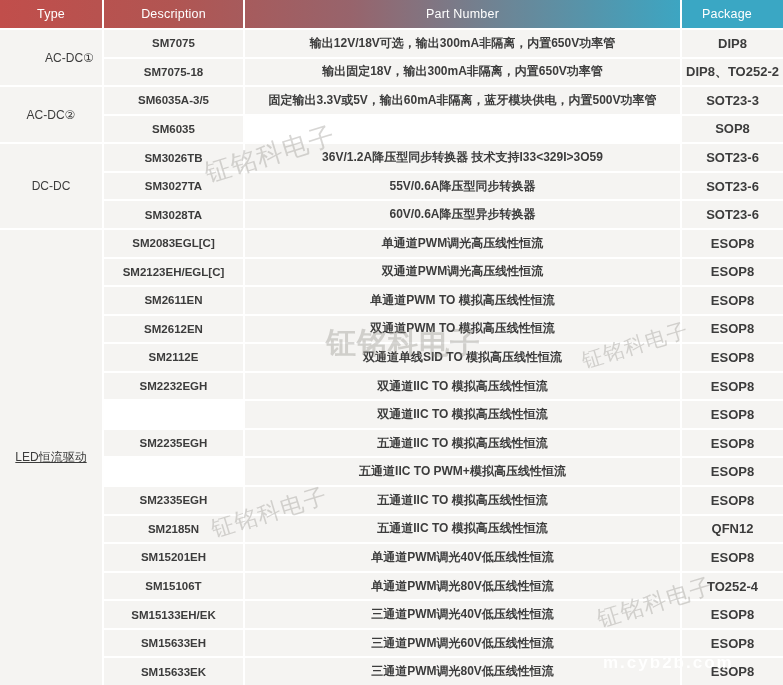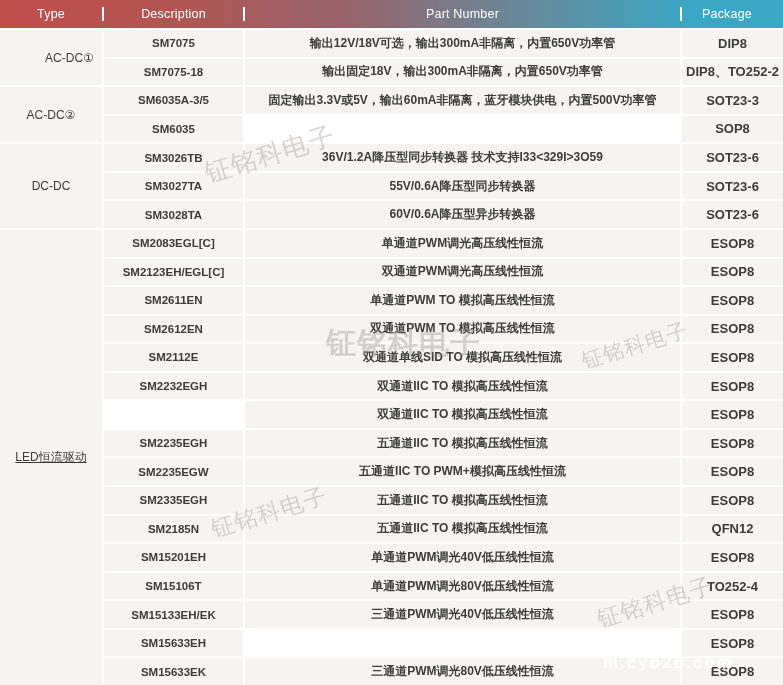--- a/index.html
+++ b/index.html
@@ -18,21 +18,20 @@
   .header-row {
     display: flex;
     width: 783px; height: 28px;
     background: linear-gradient(90deg,
       var(--header-red, #c14e4b) 0%,
       #b15552 22%,
       #97646c 45%,
       #6b8697 65%,
       var(--header-teal, #3aa7c4) 88%);
     color: #ffffff;
-    align-items: center;
   }
   .header-cell {
     display: flex; align-items: center; justify-content: center;
     font-size: 12.5px; font-weight: 400; letter-spacing: 0.2px;
     border-right: 2px solid #ffffff;
   }
   .header-cell:nth-child(1) { width: 104px; }
   .header-cell:nth-child(2) { width: 141px; }
   .header-cell:nth-child(3) { width: 437px; }
   .header-cell:nth-child(4) { width: 90px; border-right: none; }
@@ -119,39 +118,39 @@
       <div class="cell desc-cell">双通道单线SID TO 模拟高压线性恒流</div>
       <div class="cell pkg-cell">ESOP8</div>
       <div class="cell part-cell">SM2232EGH</div>
       <div class="cell desc-cell">双通道IIC TO 模拟高压线性恒流</div>
       <div class="cell pkg-cell">ESOP8</div>
       <div class="cell desc-cell">双通道IIC TO 模拟高压线性恒流</div>
       <div class="cell pkg-cell">ESOP8</div>
       <div class="cell part-cell">SM2235EGH</div>
       <div class="cell desc-cell">五通道IIC TO 模拟高压线性恒流</div>
       <div class="cell pkg-cell">ESOP8</div>
-      <div class="cell part-cell">SM2235EGW</div>
       <div class="cell desc-cell">五通道IIC TO PWM+模拟高压线性恒流</div>
       <div class="cell pkg-cell">ESOP8</div>
       <div class="cell part-cell">SM2335EGH</div>
       <div class="cell desc-cell">五通道IIC TO 模拟高压线性恒流</div>
       <div class="cell pkg-cell">ESOP8</div>
       <div class="cell part-cell">SM2185N</div>
       <div class="cell desc-cell">五通道IIC TO 模拟高压线性恒流</div>
       <div class="cell pkg-cell">QFN12</div>
       <div class="cell part-cell">SM15201EH</div>
       <div class="cell desc-cell">单通道PWM调光40V低压线性恒流</div>
       <div class="cell pkg-cell">ESOP8</div>
       <div class="cell part-cell">SM15106T</div>
       <div class="cell desc-cell">单通道PWM调光80V低压线性恒流</div>
       <div class="cell pkg-cell">TO252-4</div>
       <div class="cell part-cell">SM15133EH/EK</div>
       <div class="cell desc-cell">三通道PWM调光40V低压线性恒流</div>
       <div class="cell pkg-cell">ESOP8</div>
       <div class="cell part-cell">SM15633EH</div>
+      <div class="cell desc-cell">三通道PWM调光60V低压线性恒流</div>
       <div class="cell pkg-cell">ESOP8</div>
       <div class="cell part-cell">SM15633EK</div>
       <div class="cell desc-cell">三通道PWM调光80V低压线性恒流</div>
       <div class="cell pkg-cell">ESOP8</div>
     </div>
 
   <div>
       <div class="wm" style="left: 210px; top: 158px; font-size: 26px; font-weight: 400; color: rgba(160, 157, 153, 0.42); letter-spacing: 1px; transform: rotate(-17deg);">钲铭科电子</div>
       <div class="wm" style="left: 326px; top: 325px; font-size: 30px; font-weight: 700; color: rgba(140, 137, 133, 0.35); letter-spacing: 1px; transform: rotate(0deg);">钲铭科电子</div>
       <div class="wm" style="left: 586px; top: 348px; font-size: 21px; font-weight: 400; color: rgba(160, 157, 153, 0.42); letter-spacing: 1px; transform: rotate(-17deg);">钲铭科电子</div>

